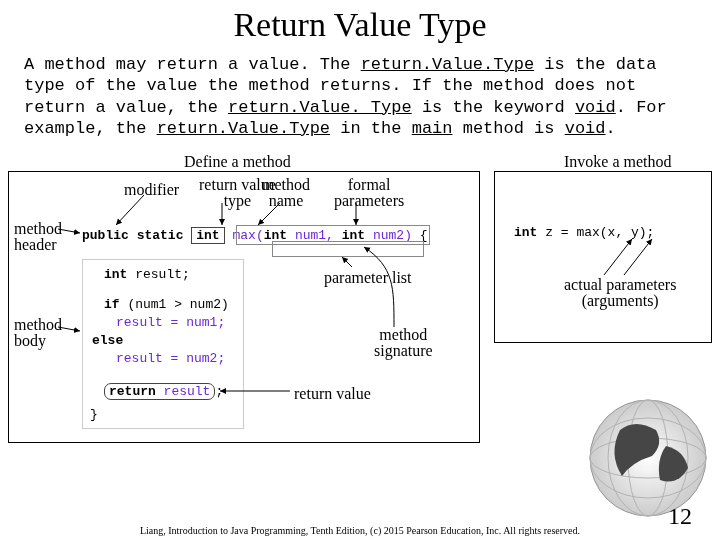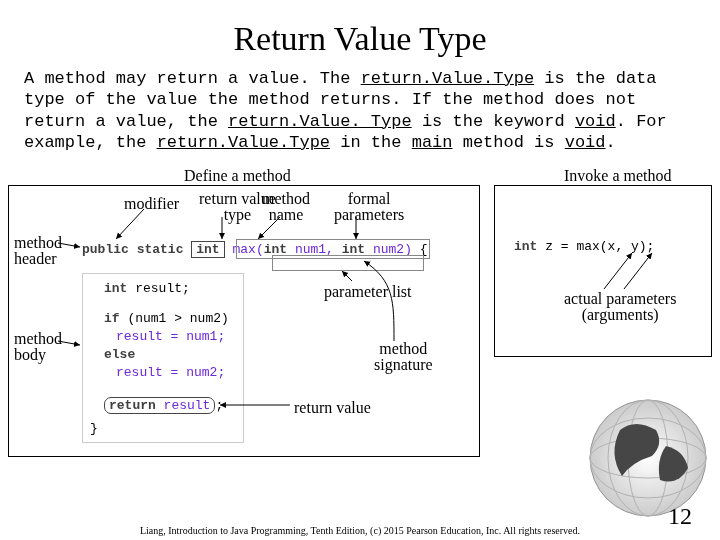--- a/index.html
+++ b/index.html
@@ -7,21 +7,21 @@
     width: 720px;
     height: 540px;
     font-family: "Times New Roman", serif;
     background: #fff;
     position: relative;
     overflow: hidden;
   }
   .title {
     text-align: center;
     font-size: 34px;
-    margin: 20px 0 10px 0;
+    margin: 6px 0 10px 0;
     font-weight: normal;
   }
   .para {
     font-size: 17px;
     line-height: 1.25;
     margin: 0 24px 8px 24px;
     font-family: Liberation Mono, monospace;
   }
   .para .u { text-decoration: underline; }
   .figwrap {
@@ -40,21 +40,21 @@
   .lbl {
     position: absolute;
     font-size: 16px;
     white-space: nowrap;
   }
   .code {
     font-family: Consolas, "Courier New", monospace;
     font-size: 13px;
     white-space: nowrap;
   }
-  .kw { color: #404040; font-weight: bold; }
+  .kw { color: #000000; font-weight: bold; }
   .gr { color: #6d28d9; }
   .smallbox {
     position: absolute;
     border: 1px solid #888;
   }
   .footer {
     position: absolute;
     bottom: 4px;
     left: 0;
     width: 100%;
@@ -116,21 +116,21 @@
 
   <div class="smallbox" style="left:232px; top:78px; width:192px; height:18px;"></div>
 
   <div class="smallbox" style="left:268px; top:94px; width:150px; height:14px;"></div>
 
   <div class="smallbox" style="left:78px; top:112px; width:160px; height:168px; border-color:#ccc;"></div>
 
   <div class="code" style="position:absolute; left:100px; top:120px;"><span class="kw">int</span> result;</div>
   <div class="code" style="position:absolute; left:100px; top:150px;"><span class="kw">if</span> (num1 &gt; num2)</div>
   <div class="code gr" style="position:absolute; left:112px; top:168px;">  result = num1;</div>
-  <div class="code" style="position:absolute; left:100px; top:186px;"><span class="kw">else</span></div>
+  <div class="code" style="position:absolute; left:88px; top:186px;"><span class="kw">else</span></div>
   <div class="code gr" style="position:absolute; left:112px; top:204px;">  result = num2;</div>
   <div class="code" style="position:absolute; left:100px; top:236px;">
     <span class="smallbox" style="position:static; display:inline-block; padding:0 4px; border-color:#444;border-radius:7px;"><span class="kw">return</span><span class="gr"> result</span></span><span>;</span>
   </div>
   <div class="code" style="position:absolute; left:86px; top:260px;">}</div>
 
   <div class="lbl" style="left:320px; top:122px;">parameter list</div>
   <div class="lbl" style="left:370px; top:180px; text-align:center; line-height:1;">method<br>signature</div>
   <div class="lbl" style="left:290px; top:238px;">return value</div>
 

